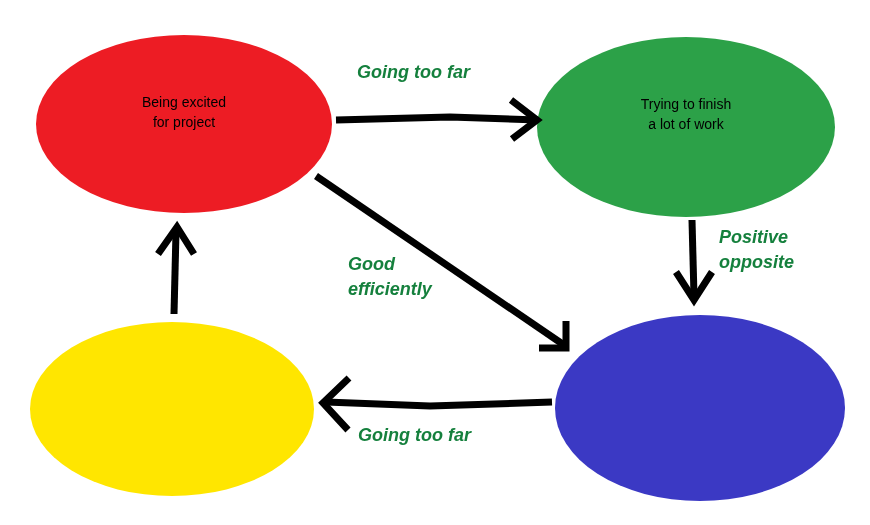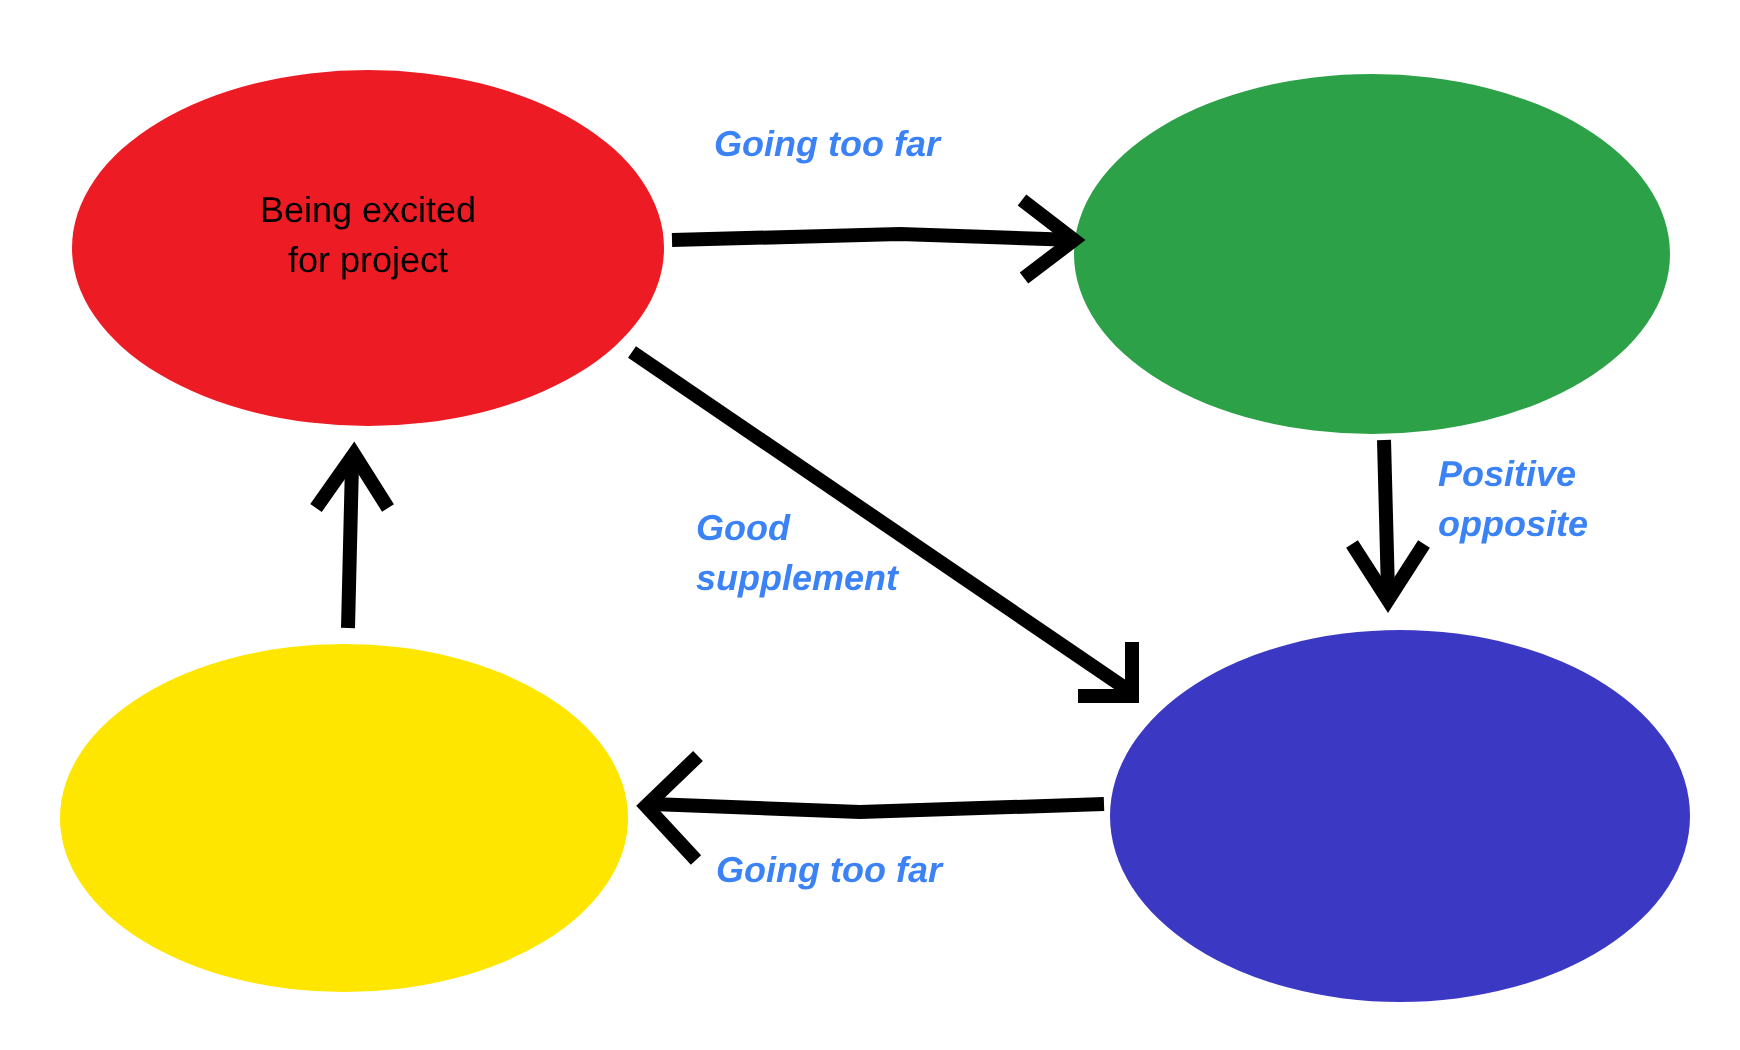--- a/index.html
+++ b/index.html
@@ -20,29 +20,29 @@
     left: 0;
     top: 0;
     width: 870px;
     height: 525px;
   }
   .node-label {
     position: absolute;
     text-align: center;
     color: #000000;
     font-family: "Liberation Sans", sans-serif;
-    font-size: 18px;
+    font-size: 14px;
     line-height: 1.40;
     font-weight: 400;
     white-space: pre-line;
     pointer-events: none;
   }
   .edge-label {
     position: absolute;
-    color: #3b82f6;
+    color: #15803d;
     font-family: "Liberation Sans", sans-serif;
     font-size: 18px;
     font-style: italic;
     font-weight: 600;
     line-height: 1.40;
     white-space: pre-line;
   }
 </style>
 </head>
 <body>
@@ -81,27 +81,29 @@
     <g>
       <path d="M 174 314 L 176 232" stroke="#000000" stroke-width="7" fill="none" stroke-linecap="butt"></path>
       <path d="M 158 254 L 177 227 L 194 254" stroke="#000000" stroke-width="7" fill="none" stroke-linecap="butt" stroke-linejoin="miter"></path>
     </g>
 
   </svg>
 
   <div class="node-label" style="left:64px; top:93px; width:240px;">Being excited
 for project</div>
 
+  <div class="node-label" style="left:566px; top:95px; width:240px;">Trying to finish
+a lot of work</div>
 
 
 
   <div class="edge-label" style="left:357px; top:60px;">Going too far</div>
 
   <div class="edge-label" style="left:719px; top:225px;">Positive
 opposite</div>
 
   <div class="edge-label" style="left:348px; top:252px;">Good
-supplement</div>
+efficiently</div>
 
   <div class="edge-label" style="left:358px; top:423px;">Going too far</div>
 
 
 </div>
 
 </body></html>

